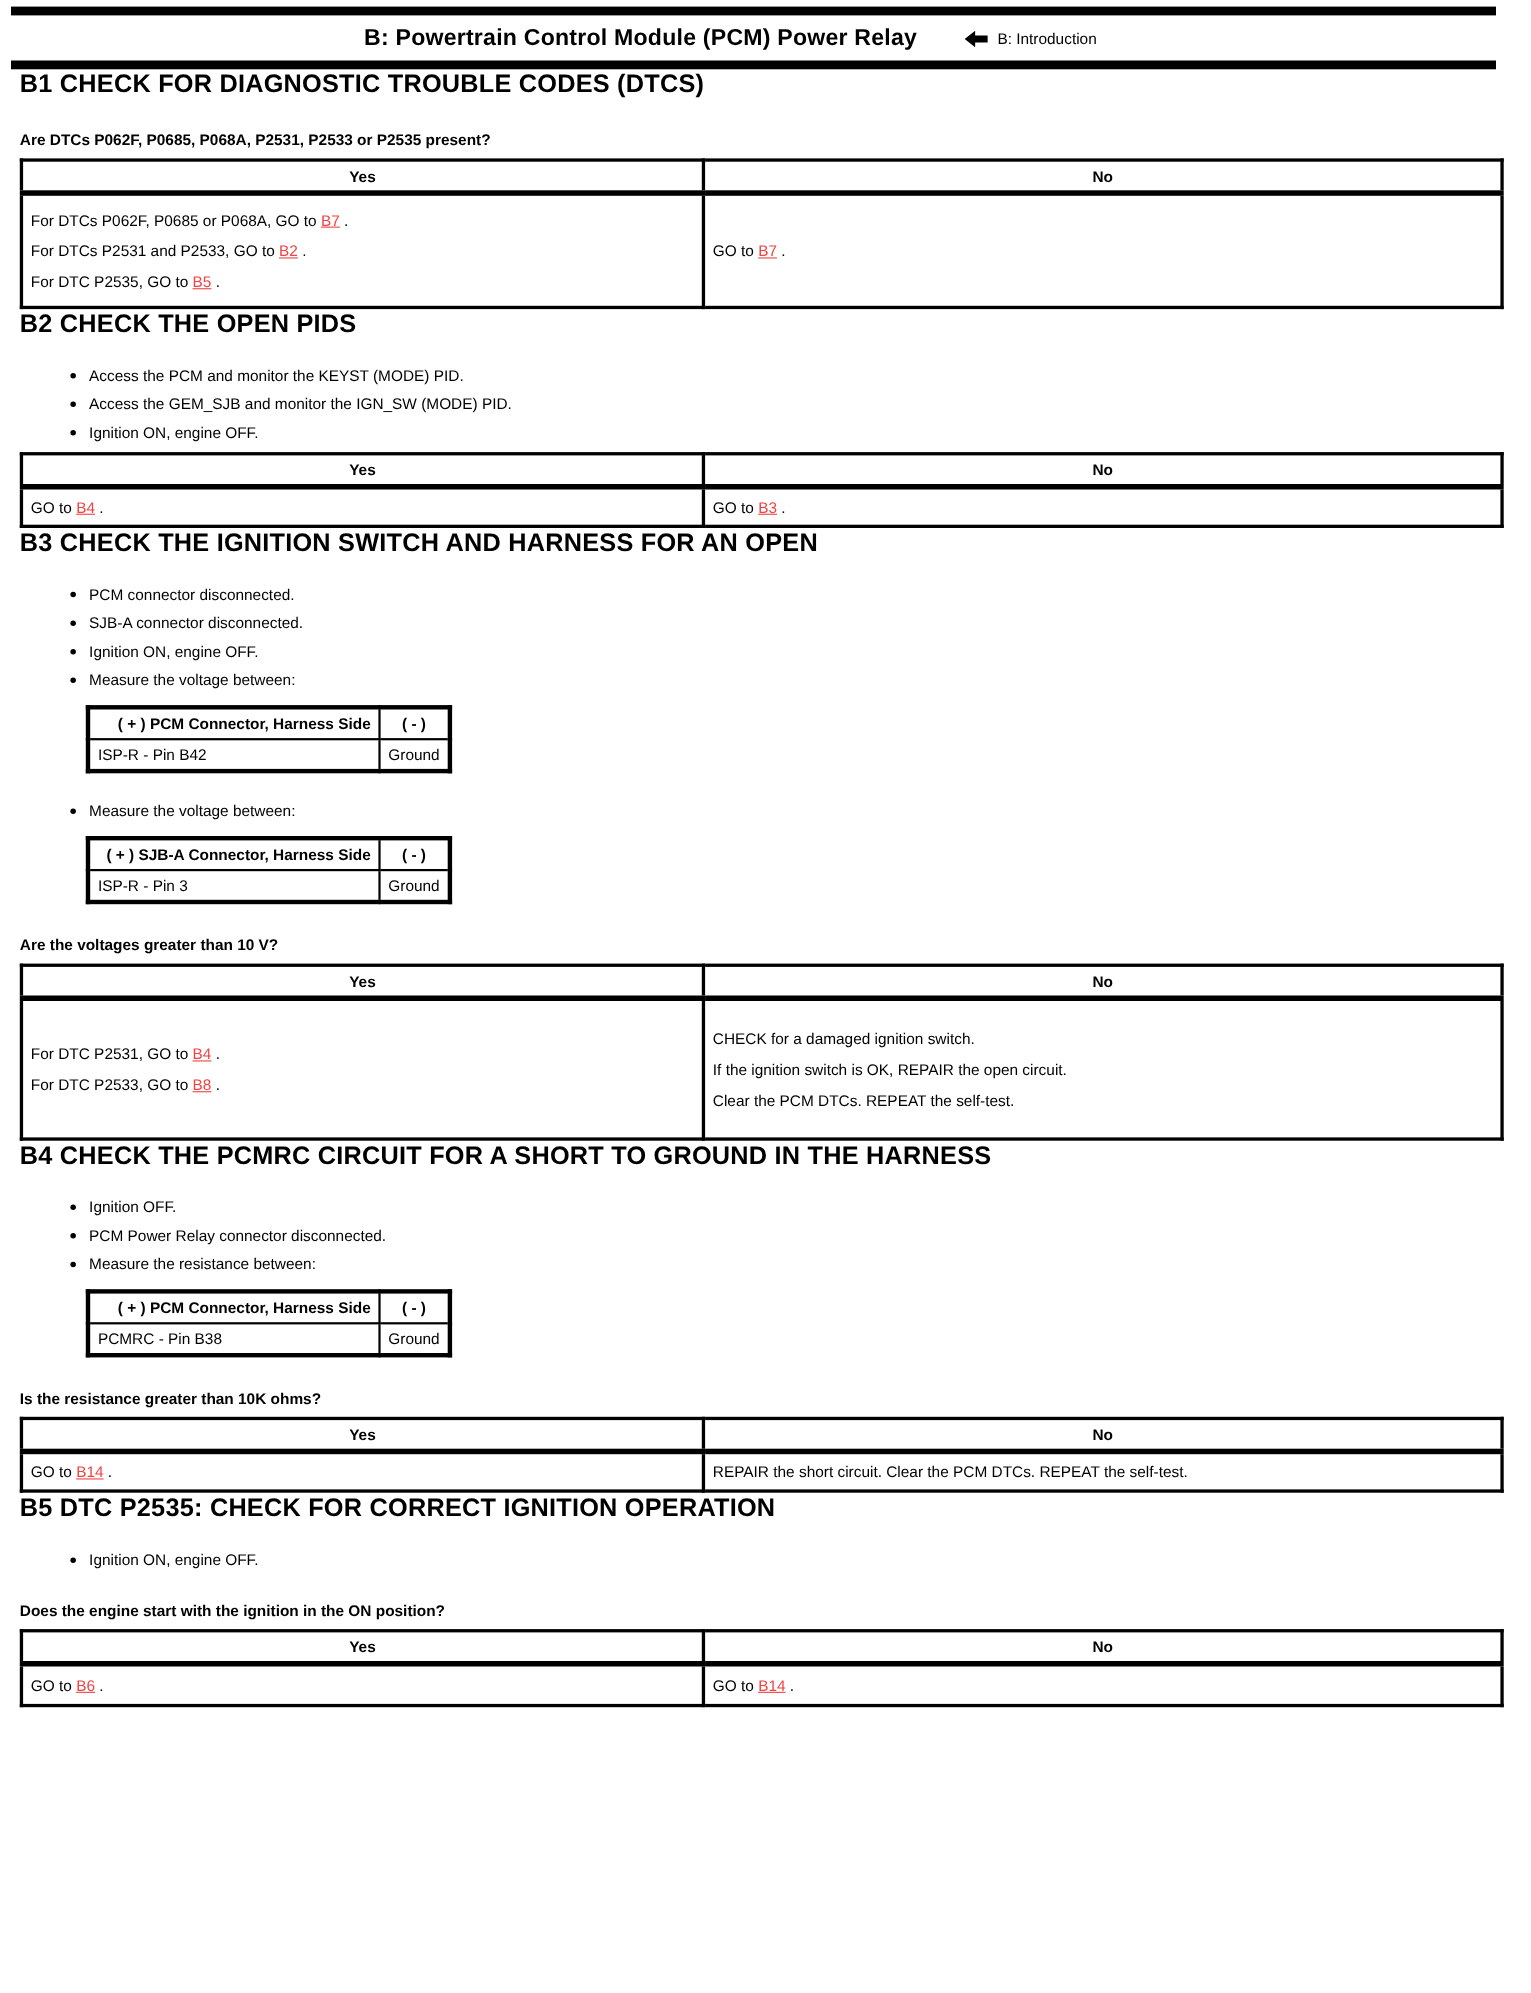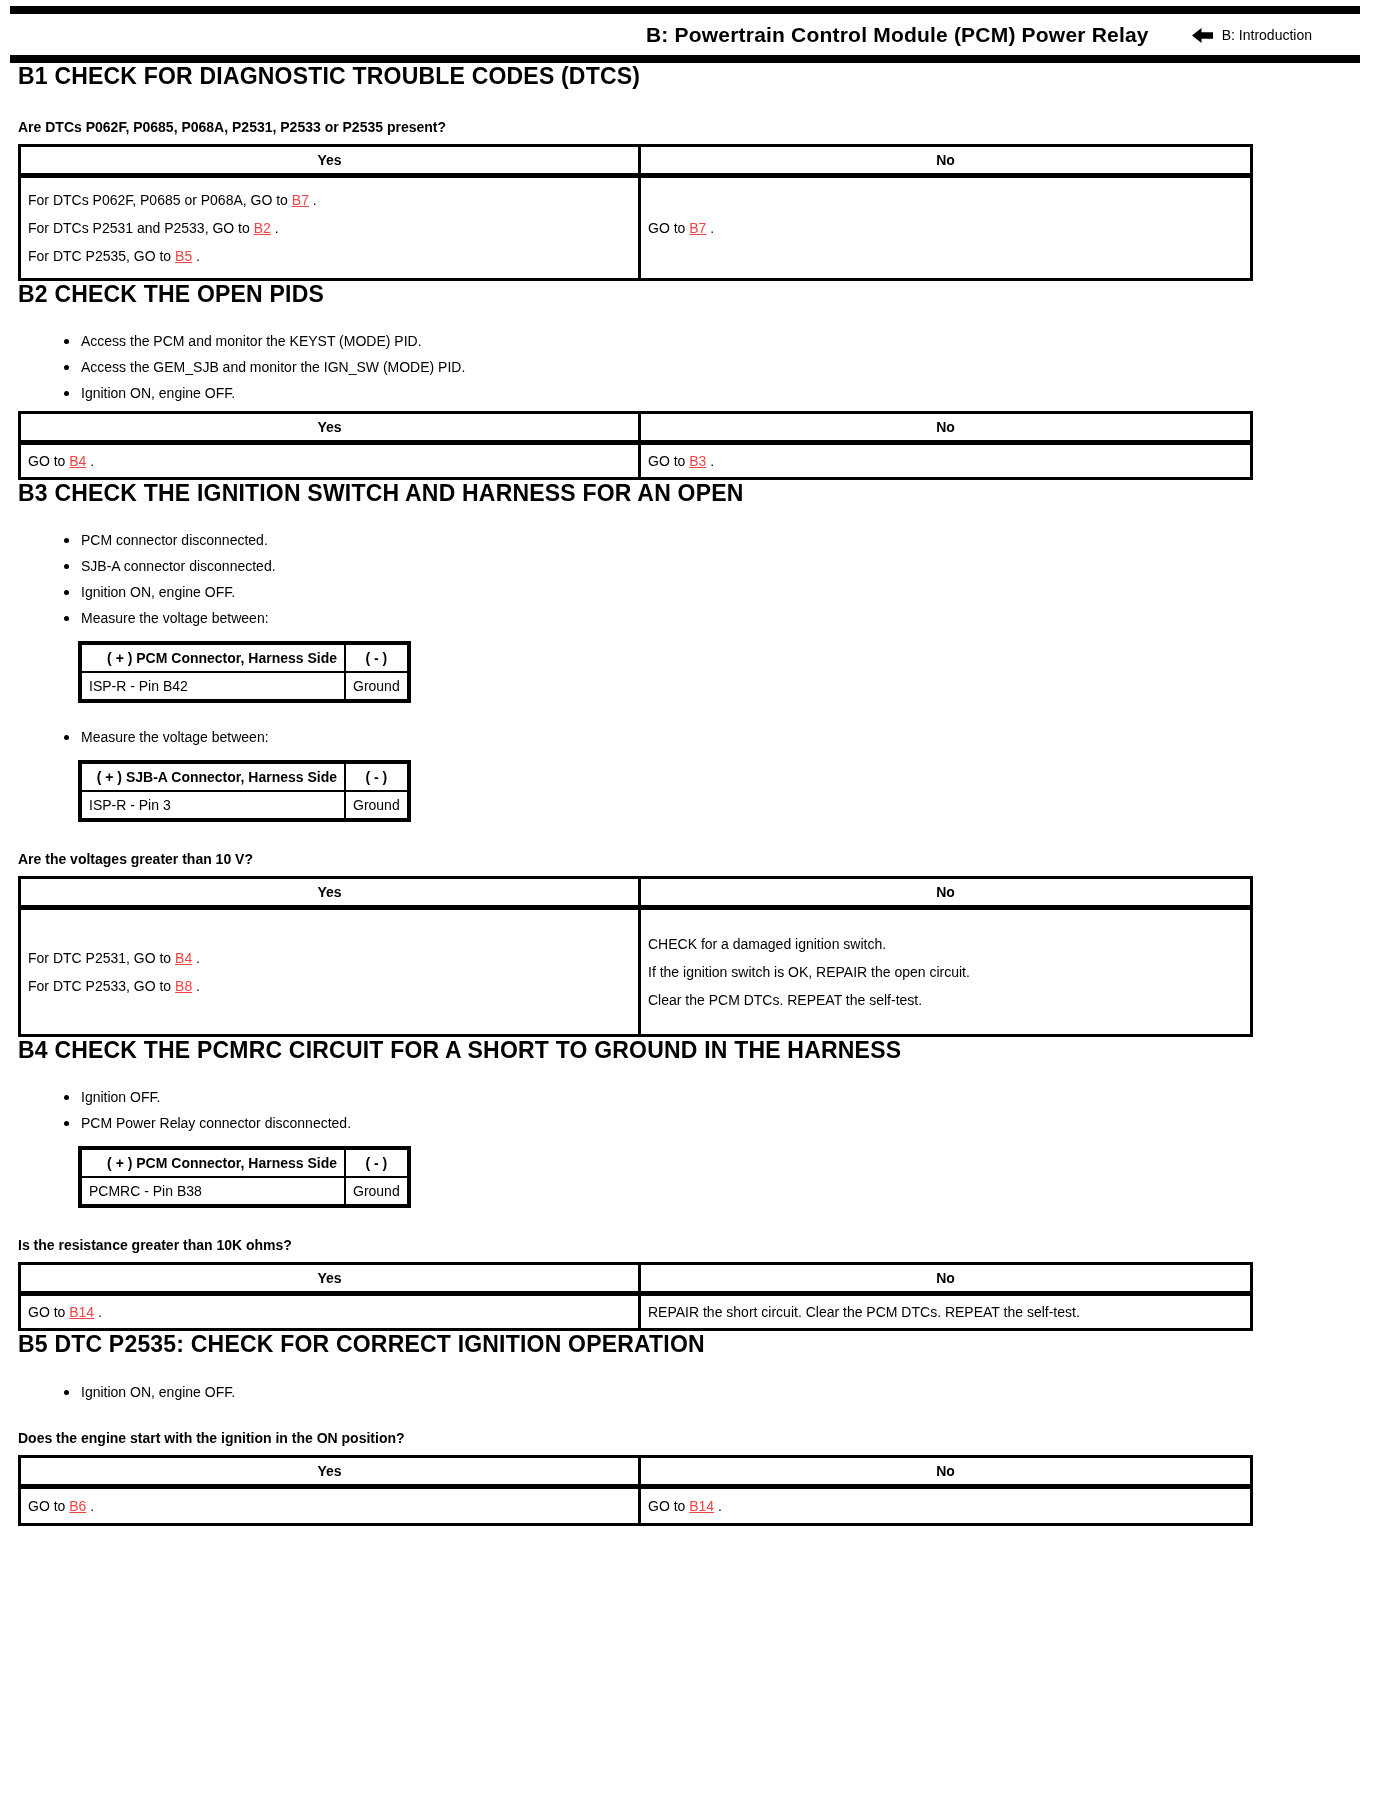--- a/index.html
+++ b/index.html
@@ -6,37 +6,37 @@
   html, body { margin: 0; padding: 0; overflow: hidden; }
   body {
     width: 1392px; height: 1812px;
     background: #ffffff; color: #000000;
     font-family: "Liberation Sans", sans-serif;
     font-size: 14px;
   }
   .bar { background: #000; height: 8px; margin: 0 32px 0 10px; }
   .bar.top { margin-top: 6px; }
   .header-row {
-    display: flex; justify-content: flex-end; align-items: center;
+    display: flex; justify-content: center; align-items: center;
     margin: 0 80px 0 16px; padding: 9px 0 8px 0; gap: 43px;
   }
   .doc-title { font-size: 21px; font-weight: bold; letter-spacing: 0.2px; }
   .back-link { display: flex; align-items: center; gap: 9px; font-size: 14px; }
   .back-link svg { display: block; }
 
   .content { margin-left: 18px; }
 
   h2.sec-heading { font-size: 23px; font-weight: bold; margin: 0; letter-spacing: 0.2px; }
   .mt-b1 { margin-top: 60px; }
   .mt-sec { margin-top: 56px; }
 
   p.question { font-weight: bold; margin: 29px 0 9px 0; }
 
   
-  table.yn { border-collapse: collapse; width: 1235px; table-layout: fixed; }
+  table.yn { border-collapse: collapse; width: 1349px; table-layout: fixed; }
   table.yn th, table.yn td { border: 3px solid #000; }
   table.yn th {
     font-weight: bold; text-align: center; padding: 5px 4px;
     border-bottom-width: 5px;
   }
   table.yn td { vertical-align: middle; padding: 2px 7px; }
   table.yn td p { margin: 12px 0; }
   table.yn.compact td p { margin: 6px 0; }
   table.yn.b5row td { height: 38px; }
   table.yn.tall td { height: 128px; }
@@ -230,20 +230,24 @@
     <h2 class="sec-heading mt-sec">B4 CHECK THE PCMRC CIRCUIT FOR A SHORT TO GROUND IN THE HARNESS</h2>
     <div class="bullets">
       <div class="bullet-row">
           <span class="dot"></span>
           <span>Ignition OFF.</span>
         </div>
       <div class="bullet-row">
           <span class="dot"></span>
           <span>PCM Power Relay connector disconnected.</span>
         </div>
+      <div class="bullet-row">
+          <span class="dot"></span>
+          <span>Measure the resistance between:</span>
+        </div>
     </div>
     <table class="mini">
       <tbody>
           <tr>
         <th class="w1">( + ) PCM Connector, Harness Side</th>
         <th class="w2 neg">( - )</th>
       </tr>
       <tr>
         <td>PCMRC - Pin B38</td>
         <td>Ground</td>

